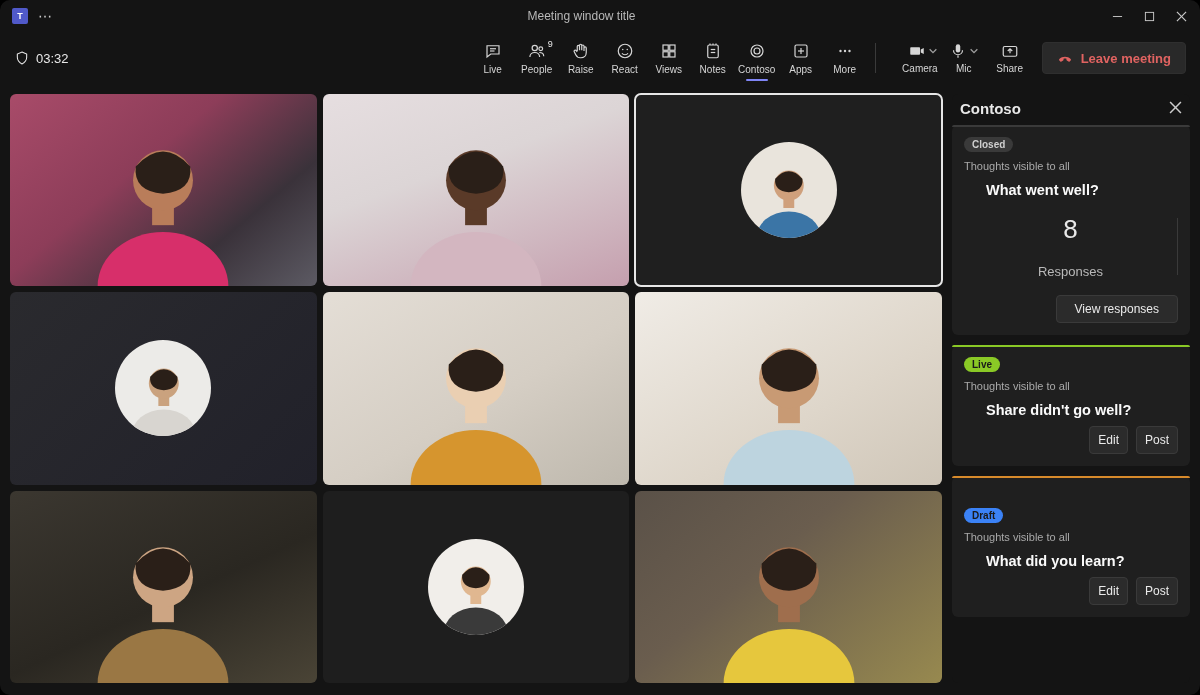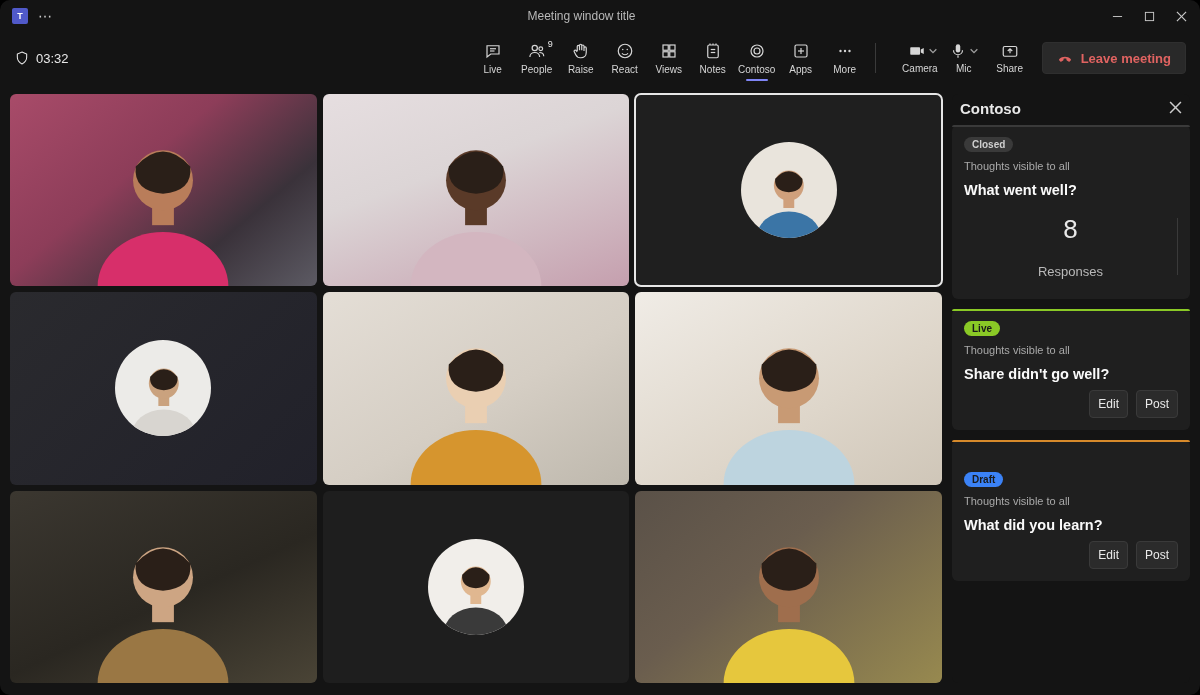--- a/index.html
+++ b/index.html
@@ -166,21 +166,21 @@
 }
 .card .top-line{ position:absolute; top:0; left:0; right:0; height:2px; border-radius:6px 6px 0 0;}
 .pill {
   display:inline-block; padding:2px 8px; border-radius:10px;
   font-size:10px; font-weight:600; width:fit-content;
 }
 .pill.closed{ background:#3a3a3a; color:#d0d0d0;}
 .pill.live{ background:#8ac926; color:#1a1a1a;}
 .pill.draft{ background:#3b82f6; color:#1a1a1a;margin-top:20px;}
 .sub { font-size:11px; color:#a9a9a9;}
-.question{ font-size:14.5px; font-weight:600; color:#fafafa; margin-top:2px;}
+.question{ font-size:14.5px; font-weight:600; color:#fafafa; margin-top:2px;margin-left:22px;}
 .stats{ display:flex; margin:8px 0;}
 .stat{ flex:1; text-align:center;}
 .stat .big{ font-size:26px; font-weight:300;}
 .stat .lbl{ font-size:13px; color:#b9b9b9; margin-top:19px;}
 .vsep{ width:1px; background:#3a3a3a; margin:4px 0;}
 .btnrow{ display:flex; justify-content:flex-end; gap:8px;}
 .btn {
   height:28px; padding:0 8px; display:flex; align-items:center; justify-content:center;
   font-size:12px; color:#eaeaea; background:#2b2b2b; border:1px solid #3a3a3a;
   border-radius:4px; cursor:pointer;
@@ -460,20 +460,23 @@
             <span class="pill closed">Closed</span>
             <div class="sub">Thoughts visible to all</div>
             <div class="question">What went well?</div>
             <div class="stats">
               <div class="stat">
                 <div class="big">8</div>
                 <div class="lbl">Responses</div>
               </div>
               <div class="vsep"></div>
             </div>
+            <div class="btnrow">
+              <div class="btn wide">View responses</div>
+            </div>
           </div>
           <div class="card">
             <div class="top-line" style="background:#8ac926"></div>
             <span class="pill live">Live</span>
             <div class="sub">Thoughts visible to all</div>
             <div class="question">Share didn't go well?</div>
             <div class="btnrow">
               <div class="btn">Edit</div>
               <div class="btn">Post</div>
             </div>

